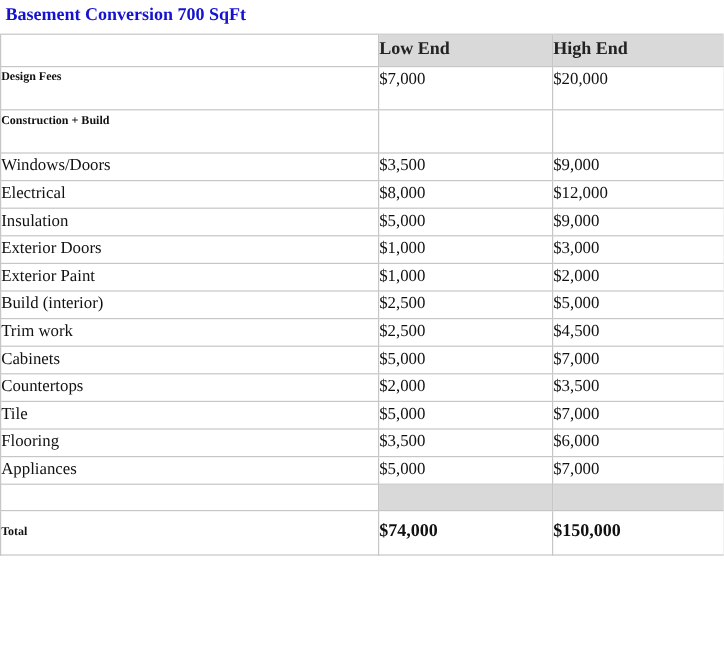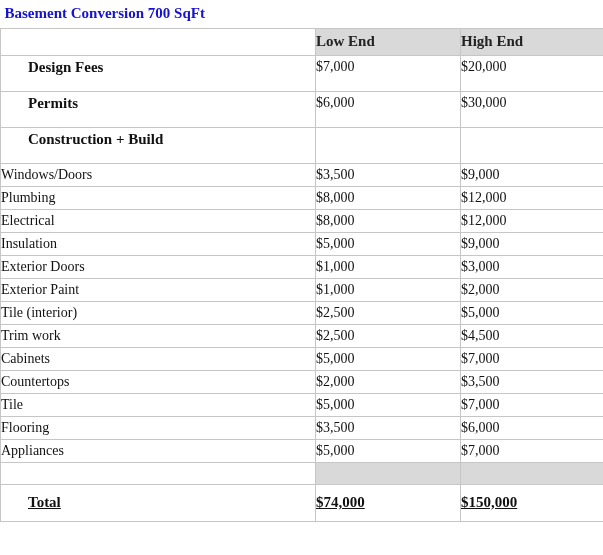--- a/index.html
+++ b/index.html
@@ -47,24 +47,24 @@
   tr.header-row td.hdr {
     background: var(--header-bg);
     font-weight: bold;
     font-size: 15px;
     text-align: left;
     color: #222222;
   }
   tr.data-row { height: 23px; }
   tr.tall { height: 36px; }
   tr.tall td { vertical-align: top; padding-top: 3px; }
-  tr.bold td.label { font-weight: bold; font-size: 15px; padding-left: 27px; }
+  tr.bold td.label { font-weight: bold; font-size: 10px; }
   tr.spacer { height: 22px; }
   tr.spacer td.val { background: var(--header-bg); }
-  tr.total { height: 37px; text-decoration: underline; }
+  tr.total { height: 37px; }
   tr.total td { font-weight: bold; font-size: 15px; }
 </style>
 </head>
 <body>
 
 <table class="cost-table">
   <colgroup>
     <col style="width:315px">
     <col style="width:145px">
     <col style="width:143px">
@@ -79,38 +79,28 @@
       <td></td>
       <td class="hdr">Low End</td>
       <td class="hdr">High End</td>
     </tr>
   <tr class="data-row tall bold">
         <td class="label">Design Fees</td>
         <td class="val">$7,000</td>
         <td class="val">$20,000</td>
       </tr>
       <tr class="data-row tall bold">
-        <td class="label">Permits</td>
-        <td class="val">$6,000</td>
-        <td class="val">$30,000</td>
-      </tr>
-      <tr class="data-row tall bold">
         <td class="label">Construction + Build</td>
         <td class="val"></td>
         <td class="val"></td>
       </tr>
       <tr class="data-row">
         <td class="label">Windows/Doors</td>
         <td class="val">$3,500</td>
         <td class="val">$9,000</td>
-      </tr>
-      <tr class="data-row">
-        <td class="label">Plumbing</td>
-        <td class="val">$8,000</td>
-        <td class="val">$12,000</td>
       </tr>
       <tr class="data-row">
         <td class="label">Electrical</td>
         <td class="val">$8,000</td>
         <td class="val">$12,000</td>
       </tr>
       <tr class="data-row">
         <td class="label">Insulation</td>
         <td class="val">$5,000</td>
         <td class="val">$9,000</td>
@@ -119,21 +109,21 @@
         <td class="label">Exterior Doors</td>
         <td class="val">$1,000</td>
         <td class="val">$3,000</td>
       </tr>
       <tr class="data-row">
         <td class="label">Exterior Paint</td>
         <td class="val">$1,000</td>
         <td class="val">$2,000</td>
       </tr>
       <tr class="data-row">
-        <td class="label">Tile (interior)</td>
+        <td class="label">Build (interior)</td>
         <td class="val">$2,500</td>
         <td class="val">$5,000</td>
       </tr>
       <tr class="data-row">
         <td class="label">Trim work</td>
         <td class="val">$2,500</td>
         <td class="val">$4,500</td>
       </tr>
       <tr class="data-row">
         <td class="label">Cabinets</td>

